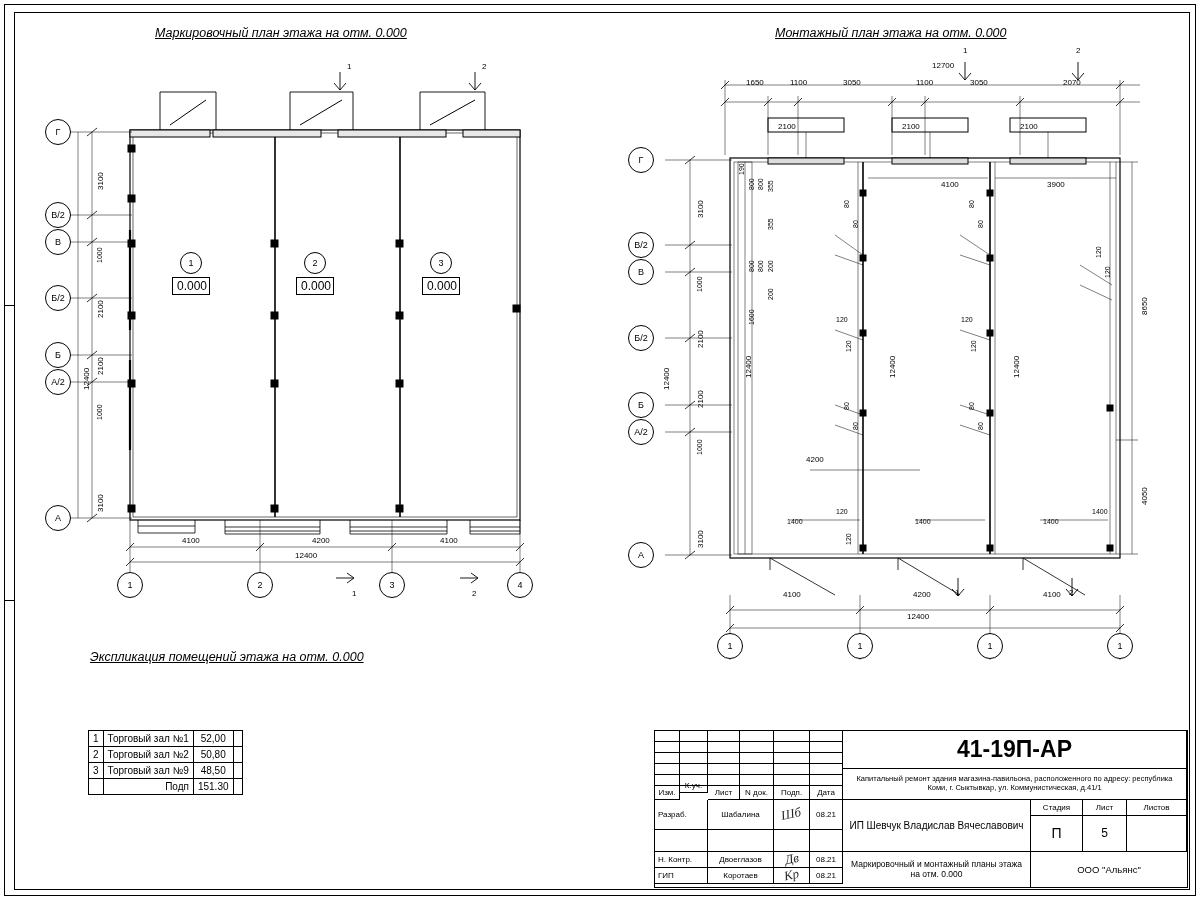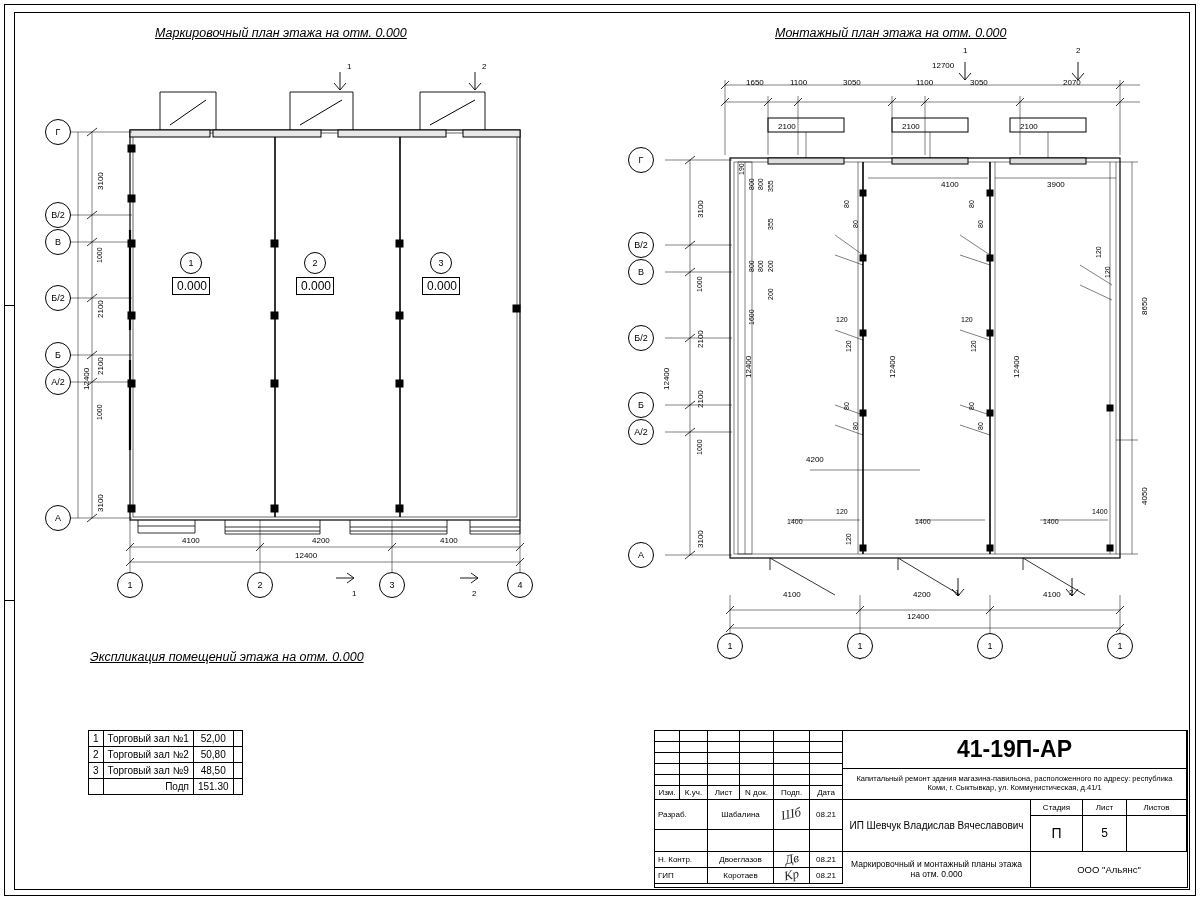--- a/index.html
+++ b/index.html
@@ -598,21 +598,21 @@
     <div class="cell bb br" style="left:155px; top:33px; width:33px; height:11px;"></div>
 
     <div class="cell bb br" style="left:0; top:44px; width:25px; height:11px;"></div>
     <div class="cell bb br" style="left:25px; top:44px; width:28px; height:11px;"></div>
     <div class="cell bb br" style="left:53px; top:44px; width:32px; height:11px;"></div>
     <div class="cell bb br" style="left:85px; top:44px; width:34px; height:11px;"></div>
     <div class="cell bb br" style="left:119px; top:44px; width:36px; height:11px;"></div>
     <div class="cell bb br" style="left:155px; top:44px; width:33px; height:11px;"></div>
 
     <div class="cell bb br" style="left:0; top:55px; width:25px; height:14px;">Изм.</div>
-    <div class="cell bb br" style="left:25px; top:55px; width:28px; height:14px;">К.уч.</div>
+    <div class="cell bb br" style="left:25px; top:48px; width:28px; height:14px;">К.уч.</div>
     <div class="cell bb br" style="left:53px; top:55px; width:32px; height:14px;">Лист</div>
     <div class="cell bb br" style="left:85px; top:55px; width:34px; height:14px;">N док.</div>
     <div class="cell bb br" style="left:119px; top:55px; width:36px; height:14px;">Подп.</div>
     <div class="cell bb br" style="left:155px; top:55px; width:33px; height:14px;">Дата</div>
 
     <div class="cell bb br" style="left:0; top:69px; width:53px; height:30px; justify-content:flex-start; padding-left:3px;">Разраб.</div>
     <div class="cell bb br" style="left:53px; top:69px; width:66px; height:30px;">Шабалина</div>
     <div class="cell bb br" style="left:119px; top:69px; width:36px; height:30px;">
         <span class="sig">Шб</span>
       </div>

